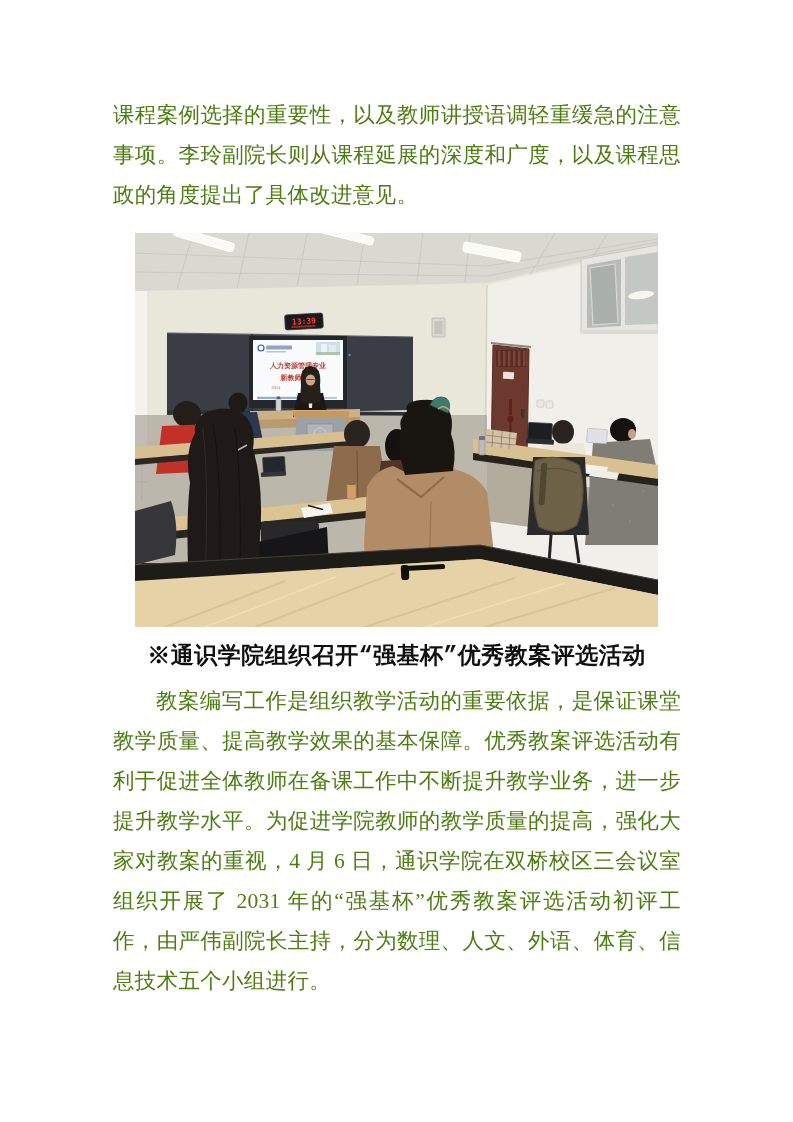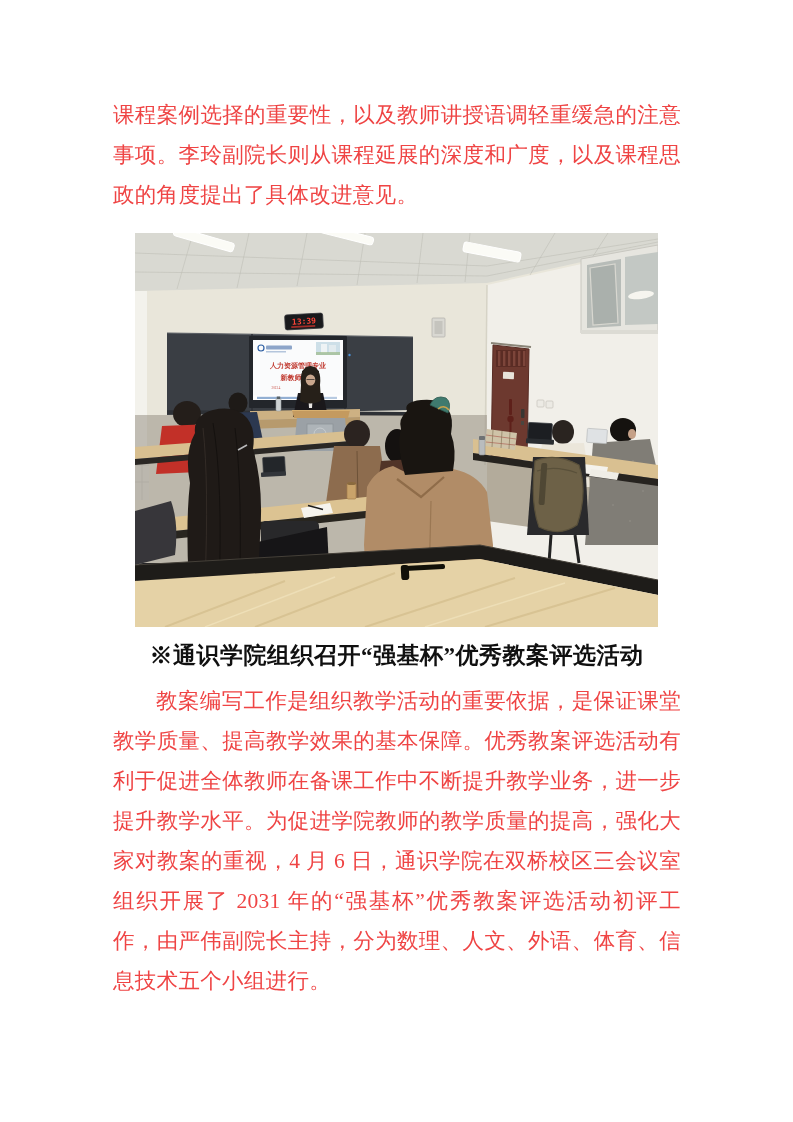--- a/index.html
+++ b/index.html
@@ -2,28 +2,28 @@
 <html><head>
 <meta charset="utf-8">
 <style>
   html,body{margin:0;padding:0;background:#ffffff;}
   .page{
     position:relative;width:793px;height:1122px;background:#ffffff;overflow:hidden;
     font-family:"Liberation Serif","DejaVu Serif",serif;color:#1a1a1a;
   }
   .para{
     position:absolute;left:113px;width:568px;font-size:21.5px;line-height:40px;
-    text-align:justify;text-justify:inter-ideograph;color:#ef4444;letter-spacing:.3px;
+    text-align:justify;text-justify:inter-ideograph;color:#4d7c0f;letter-spacing:.3px;
   }
   .para-first{top:95px;}
   .para-second{top:681px;text-indent:2em;}
   .heading{
     position:absolute;left:0;top:640px;width:793px;text-align:center;
     font-size:23px;font-weight:700;color:#101010;
-    font-family:Liberation Serif, serif;letter-spacing:.5px;
+    font-family:Liberation Mono, monospace;letter-spacing:.5px;
   }
   .photo-frame{position:absolute;left:135px;top:233px;width:523px;height:394px;}
   .photo-frame svg{display:block;width:523px;height:394px;}
 </style>
 </head>
 <body>
 
 <div class="page">
 
   <div class="para para-first">课程案例选择的重要性，以及教师讲授语调轻重缓急的注意事项。李玲副院长则从课程延展的深度和广度，以及课程思政的角度提出了具体改进意见。</div>

